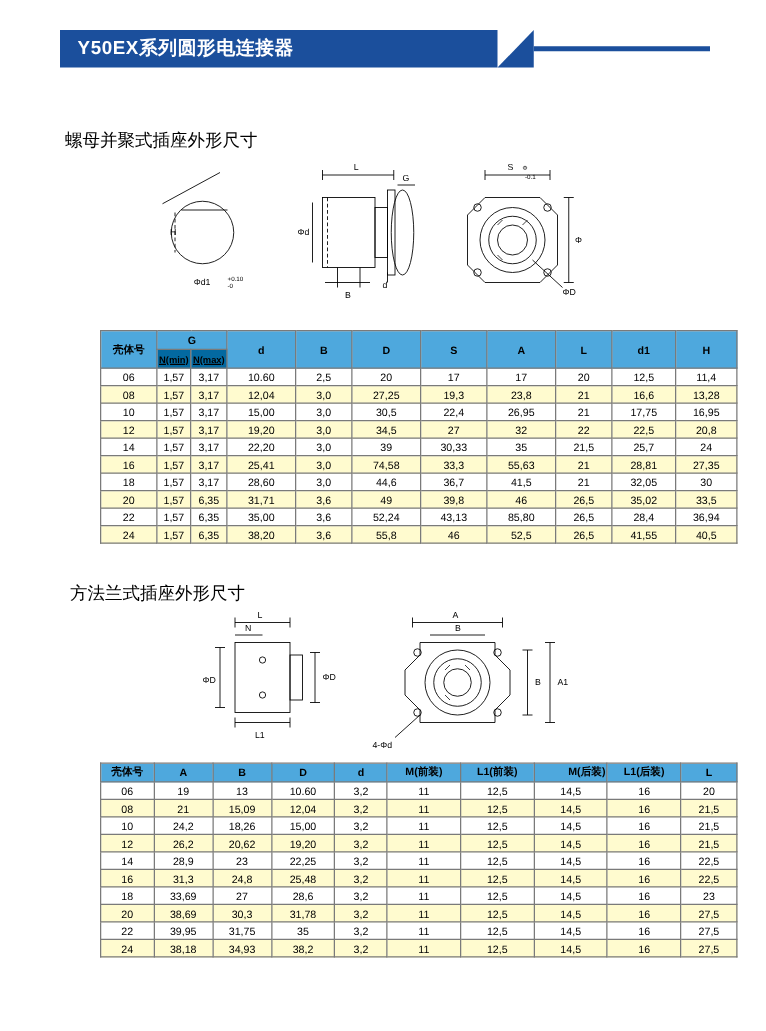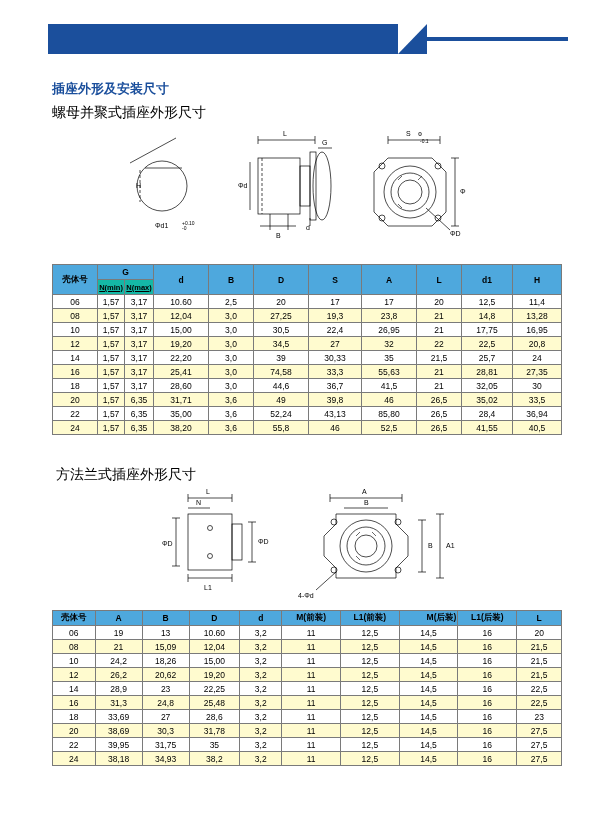--- a/index.html
+++ b/index.html
@@ -30,55 +30,55 @@
   }
   .banner .tail{
     position:absolute;left:379px;top:13px;width:141px;height:4px;background:#1b4f9c;
   }
 
   
   .h-main{position:absolute;font-size:13px;font-weight:bold;color:#1b4f9c;}
   .h-sub{position:absolute;font-size:14px;color:#000;}
 
   
-  table{border-collapse:collapse;position:absolute;font-size:8.5px;}
+  table{border-collapse:collapse;position:absolute;font-size:8.5px;margin-left:28px;}
   table td,table th{
     border:1px solid #7a7a7a;
     text-align:center;
     height:13px;
     padding:0 1px;
     font-weight:normal;
     white-space:nowrap;
   }
   thead th{
     background:#4ea8dd;
     color:#000;
     font-weight:bold;
     font-size:8.5px;
     height:14px;
   }
-  thead th.sub{background:#14b8a6;font-size:7.5px;text-decoration:underline;}
+  thead th.sub{background:#0369a1;font-size:7.5px;text-decoration:underline;}
   tbody tr:nth-child(odd) td{background:#ffffff;}
   tbody tr:nth-child(even) td{background:#fffbcf;}
 
   
   .drawing{position:absolute;}
   .dwg-svg{display:block;}
 </style>
 </head>
 <body>
 
 <div class="page">
 
   <div class="banner">
     <div class="bar"></div>
+    <div class="title">Y50EX系列圆形电连接器</div>
     <div class="tail"></div>
   </div>
 
-  <div class="h-main" style="left:52px;top:80px;">插座外形及安装尺寸</div>
   <div class="h-sub" style="left:52px;top:104px;">螺母并聚式插座外形尺寸</div>
 
   <div class="drawing" style="left:110px;top:118px;">
     <svg class="dwg-svg" width="400" height="140" viewBox="0 0 400 140" xmlns="http://www.w3.org/2000/svg">
       <g stroke="#000" fill="none" stroke-width="0.7">
 
         <circle cx="52" cy="68" r="25"></circle>
         <line x1="35" y1="50" x2="72" y2="50"></line>
         <line x1="20" y1="45" x2="66" y2="20"></line>
         <line x1="30" y1="52" x2="30" y2="84" stroke-dasharray="3,2"></line>
@@ -170,21 +170,21 @@
         <tr>
           <td>08</td>
           <td>1,57</td>
           <td>3,17</td>
           <td>12,04</td>
           <td>3,0</td>
           <td>27,25</td>
           <td>19,3</td>
           <td>23,8</td>
           <td>21</td>
-          <td>14,8</td>
+          <td>16,6</td>
           <td>13,28</td>
         </tr>
         <tr>
           <td>10</td>
           <td>1,57</td>
           <td>3,17</td>
           <td>15,00</td>
           <td>3,0</td>
           <td>30,5</td>
           <td>22,4</td>

